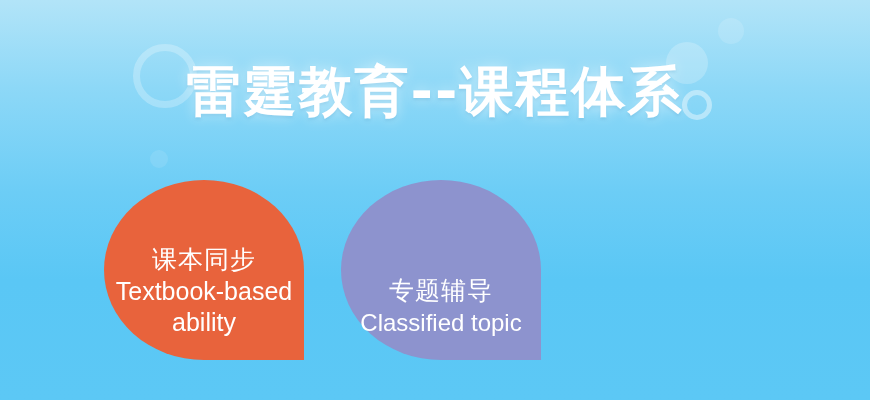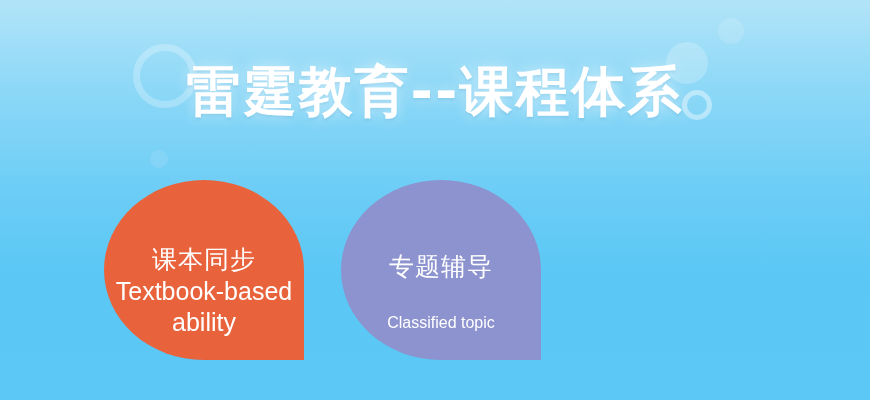--- a/index.html
+++ b/index.html
@@ -110,21 +110,21 @@
   }
 
   .blob-en {
     font-size:25px;
     line-height:31px;
     font-weight:normal;
     white-space:nowrap;
     font-family:Liberation Sans, sans-serif;
   }
 
-  .blob-en-2 { font-size:16px; }
+  .blob-en-2 { font-size:24px; }
 </style>
 </head>
 <body>
 
 <div class="banner">
 
   <div class="bubble bubble-ring-left"></div>
   <div class="bubble bubble-soft-topright"></div>
   <div class="bubble bubble-soft-right"></div>
   <div class="bubble bubble-ring-right"></div>
@@ -133,20 +133,20 @@
   <div class="title">雷霆教育--课程体系</div>
 
   <div class="blobs">
 
     <div class="blob blob-1" style="background: rgb(232, 99, 60);">
       <div class="blob-cn">课本同步</div>
       <div class="blob-en">Textbook-based</div>
       <div class="blob-en">ability</div>
     </div>
 
-    <div class="blob blob-2" style="background: rgb(141, 147, 206); gap: 24px;">
+    <div class="blob blob-2" style="background: rgb(141, 147, 206);">
       <div class="blob-cn">专题辅导</div>
       <div class="blob-en blob-en-2">Classified topic</div>
     </div>
 
 
   </div>
 </div>
 
 </body></html>

